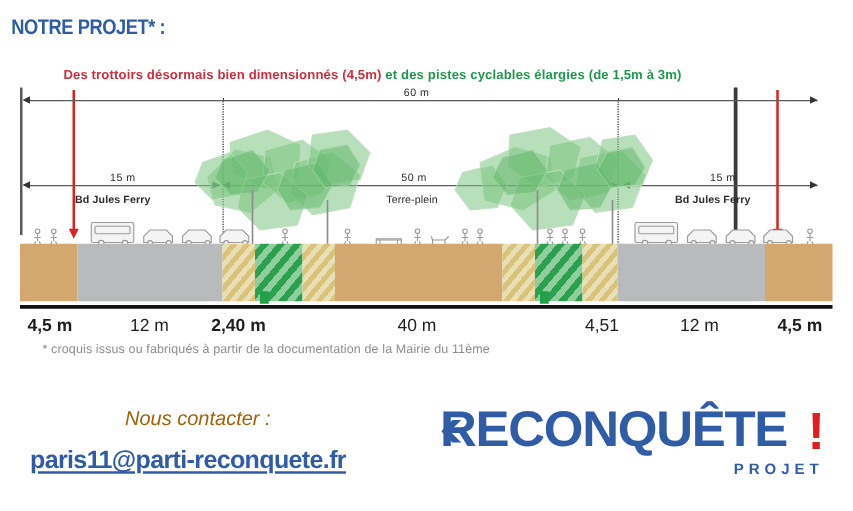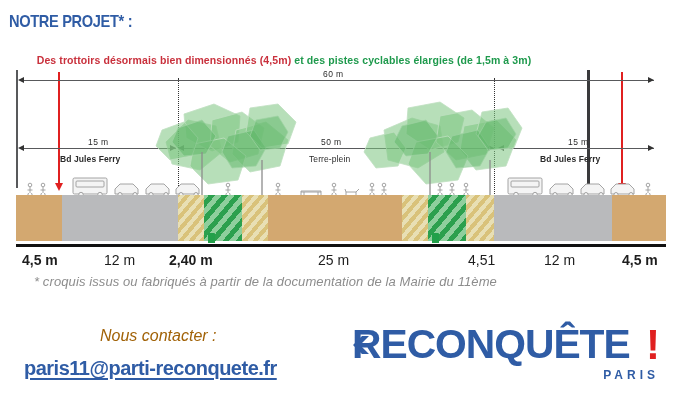--- a/index.html
+++ b/index.html
@@ -25,21 +25,21 @@
     color: #2f5ca5;
     letter-spacing: -0.4px;
     transform: scaleX(0.86);
     transform-origin: left center;
     white-space: nowrap;
   }
 
   
   #subtitle {
     position: absolute;
-    left: 0;
+    left: 14px;
     top: 54px;
     width: 568px;
     text-align: center;
     font-size: 10.5px;
     font-weight: bold;
     white-space: nowrap;
     letter-spacing: 0.1px;
   }
   #subtitle .red   { color: #c9303c; }
   #subtitle .green { color: #1f9a4d; }
@@ -195,22 +195,21 @@
     color: #1d1d1d;
     white-space: nowrap;
   }
   .bottom-dim.bold { font-weight: bold; }
 
   
   #footnote {
     position: absolute;
     left: 34px;
     top: 274px;
-    font-size: 13px;
-    font-style: italic;
+    font-size: 10px;
     color: #8d8d8d;
     letter-spacing: 0.1px;
     white-space: nowrap;
   }
 
   
   #contact-heading {
     position: absolute;
     left: 100px;
     top: 327px;
@@ -482,31 +481,31 @@
     <div class="curb" style="left:130px; width:26px;"></div>
     <div class="curb" style="left:482px; width:26px;"></div>
     <div class="curb" style="left:600px; width:22px;"></div>
 
     <div class="ground-line"></div>
   </div>
 
   <div class="bottom-dim bold" style="left:6px;   top:182px;">4,5 m</div>
   <div class="bottom-dim" style="left:88px;  top:182px;">12 m</div>
   <div class="bottom-dim bold" style="left:153px; top:182px;">2,40 m</div>
-  <div class="bottom-dim" style="left:302px; top:182px;">25 m</div>
+  <div class="bottom-dim" style="left:302px; top:182px;">40 m</div>
   <div class="bottom-dim" style="left:452px; top:182px;">4,51</div>
   <div class="bottom-dim" style="left:528px; top:182px;">12 m</div>
   <div class="bottom-dim bold" style="left:606px; top:182px;">4,5 m</div>
 </div>
 
 <div id="footnote">* croquis issus ou fabriqués à partir de la documentation de la Mairie du 11ème</div>
 
 <div id="contact-heading">Nous contacter :</div>
 <a id="contact-email" href="#">paris11@parti-reconquete.fr</a>
 
 <div id="logo">
   <svg id="logo-chevron" viewBox="0 0 16 22">
     <polygon points="0,11 9,2 16,2 7,11 16,20 9,20" fill="#2f5ca5"></polygon>
   </svg>
   <div id="logo-word">RECONQUÊTE</div>
   <div id="logo-bang">!</div>
-  <div id="logo-sub">PARIS</div>
+  <div id="logo-sub">PROJET</div>
 </div>
 
 </body></html>

